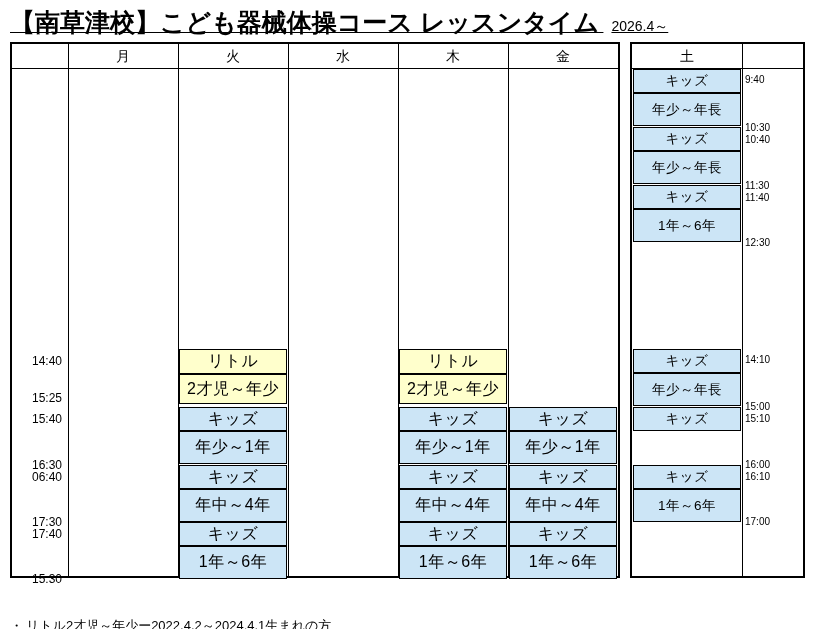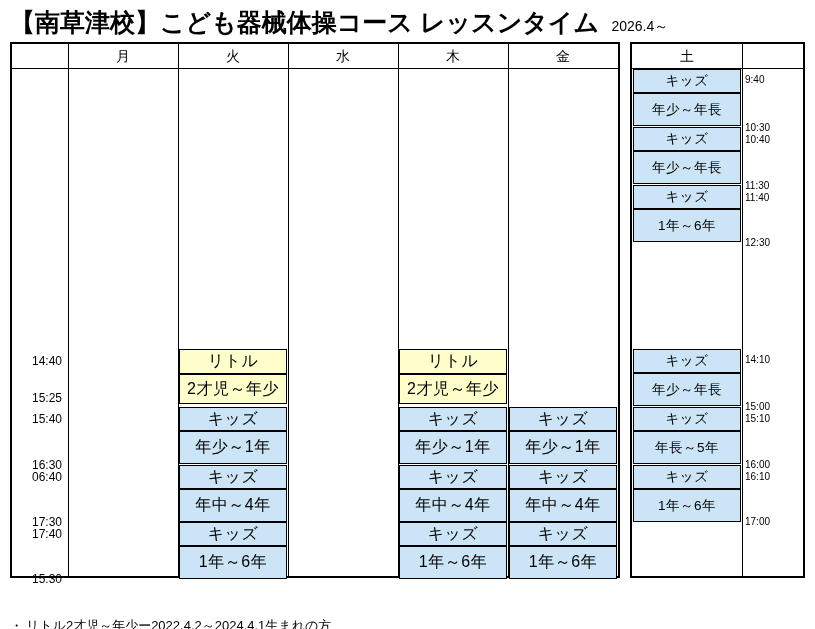--- a/index.html
+++ b/index.html
@@ -17,20 +17,21 @@
   }
 
   
   #header {
     position: absolute;
     left: 10px;
     top: 6px;
     width: 800px;
     height: 32px;
     white-space: nowrap;
+    text-decoration: underline;
   }
   #title {
     font-size: 25px;
     font-weight: bold;
     letter-spacing: 0px;
     vertical-align: baseline;
   }
   #subtitle {
     font-size: 14px;
     margin-left: 8px;
@@ -235,21 +236,20 @@
   <div class="sat-cell" style="top:25px; height:24px">キッズ</div>
   <div class="sat-cell" style="top:49px; height:33px">年少～年長</div>
   <div class="sat-cell" style="top:83px; height:24px">キッズ</div>
   <div class="sat-cell" style="top:107px; height:33px">年少～年長</div>
   <div class="sat-cell" style="top:141px; height:24px">キッズ</div>
   <div class="sat-cell" style="top:165px; height:33px">1年～6年</div>
 
   <div class="sat-cell" style="top:305px; height:24px">キッズ</div>
   <div class="sat-cell" style="top:329px; height:33px">年少～年長</div>
   <div class="sat-cell" style="top:363px; height:24px">キッズ</div>
-  <div class="sat-cell" style="top:387px; height:33px">年長～5年</div>
   <div class="sat-cell" style="top:421px; height:24px">キッズ</div>
   <div class="sat-cell" style="top:445px; height:33px">1年～6年</div>
 
   <div class="sat-time" style="top:30px">9:40</div>
   <div class="sat-time" style="top:78px">10:30</div>
   <div class="sat-time" style="top:90px">10:40</div>
   <div class="sat-time" style="top:136px">11:30</div>
   <div class="sat-time" style="top:148px">11:40</div>
   <div class="sat-time" style="top:193px">12:30</div>
   <div class="sat-time" style="top:310px">14:10</div>

